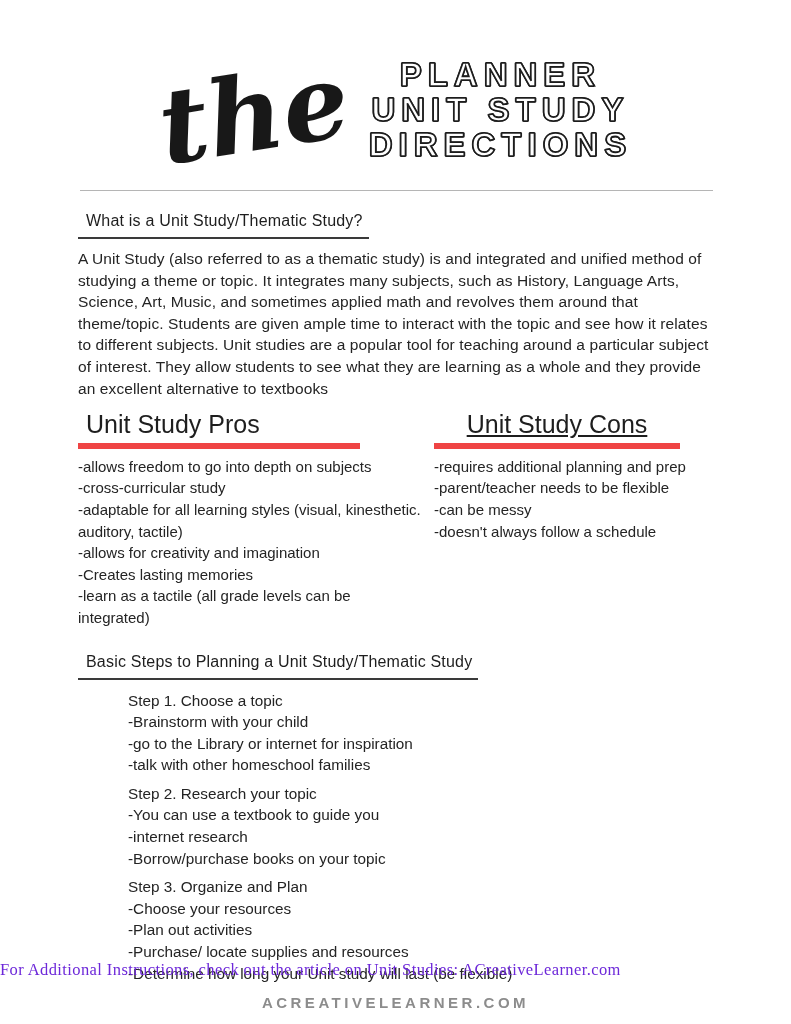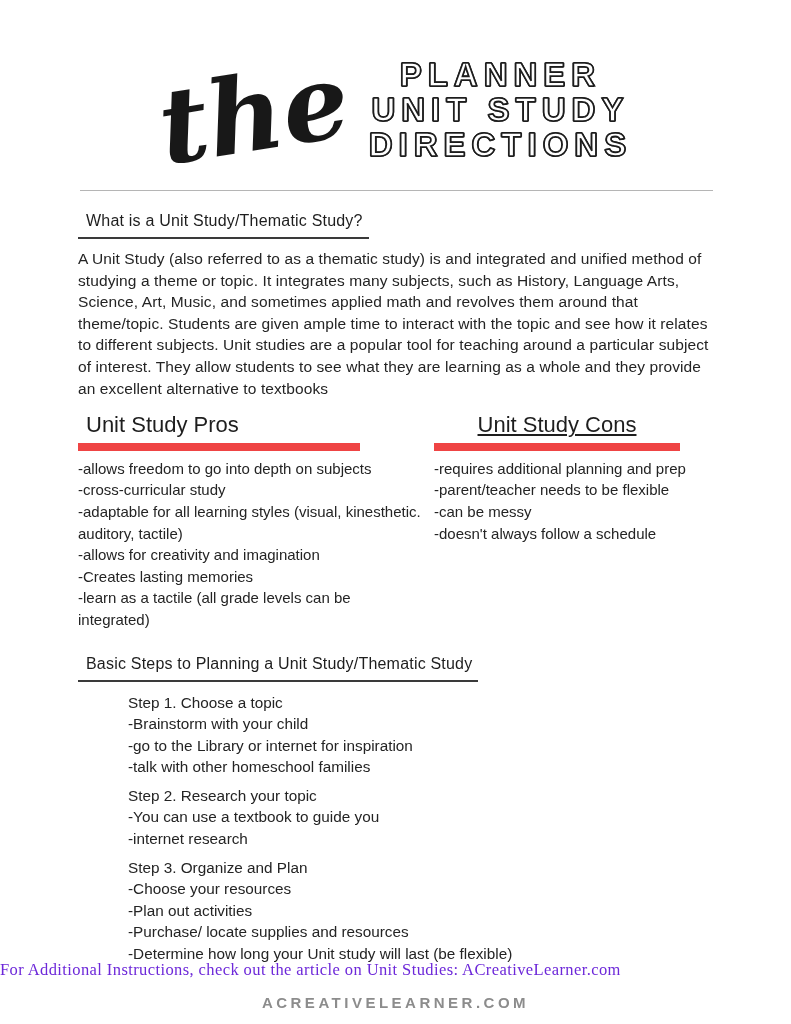--- a/index.html
+++ b/index.html
@@ -60,23 +60,23 @@
     color:#242424;
     letter-spacing:0.1px;
   }
 
   
   .columns{display:flex;margin-top:15px;}
   .col{font-size:15px;line-height:21.6px;}
   .col-pros{width:348px;}
   .col-cons{width:262px;margin-left:8px;}
   .col-head{
-    font-size:22px;font-weight:normal;color:#1e1e1e;
+    font-size:25px;font-weight:normal;color:#1e1e1e;
     padding:0 0 7px 8px;
-    border-bottom:8px solid #ef4444;
+    border-bottom:6px solid #ef4444;
     box-sizing:border-box;
   }
   .col-pros .col-head{width:282px;}
   .col-cons .col-head{width:246px;text-align:center;padding-left:0;text-decoration:underline;}
   .col-list{margin-top:7px;}
   .list-item{color:#242424;}
 
   
   .steps-section{margin-top:24px;}
   .steps{margin-top:10px;margin-left:50px;font-size:15.3px;line-height:21.6px;}
@@ -156,20 +156,21 @@
               <div class="substep">-Brainstorm with your child</div>
               <div class="substep">-go to the Library or internet for inspiration</div>
               <div class="substep">-talk with other homeschool families</div>
             </div>
         </div>
           <div class="step">
           <div class="step-title">Step 2. Research your topic</div>
           <div class="substeps">
               <div class="substep">-You can use a textbook to guide you</div>
               <div class="substep">-internet research</div>
+              <div class="substep">-Borrow/purchase books on your topic</div>
             </div>
         </div>
           <div class="step">
           <div class="step-title">Step 3. Organize and Plan</div>
           <div class="substeps">
               <div class="substep">-Choose your resources</div>
               <div class="substep">-Plan out activities</div>
               <div class="substep">-Purchase/ locate supplies and resources</div>
               <div class="substep">-Determine how long your Unit study will last (be flexible)</div>
             </div>

